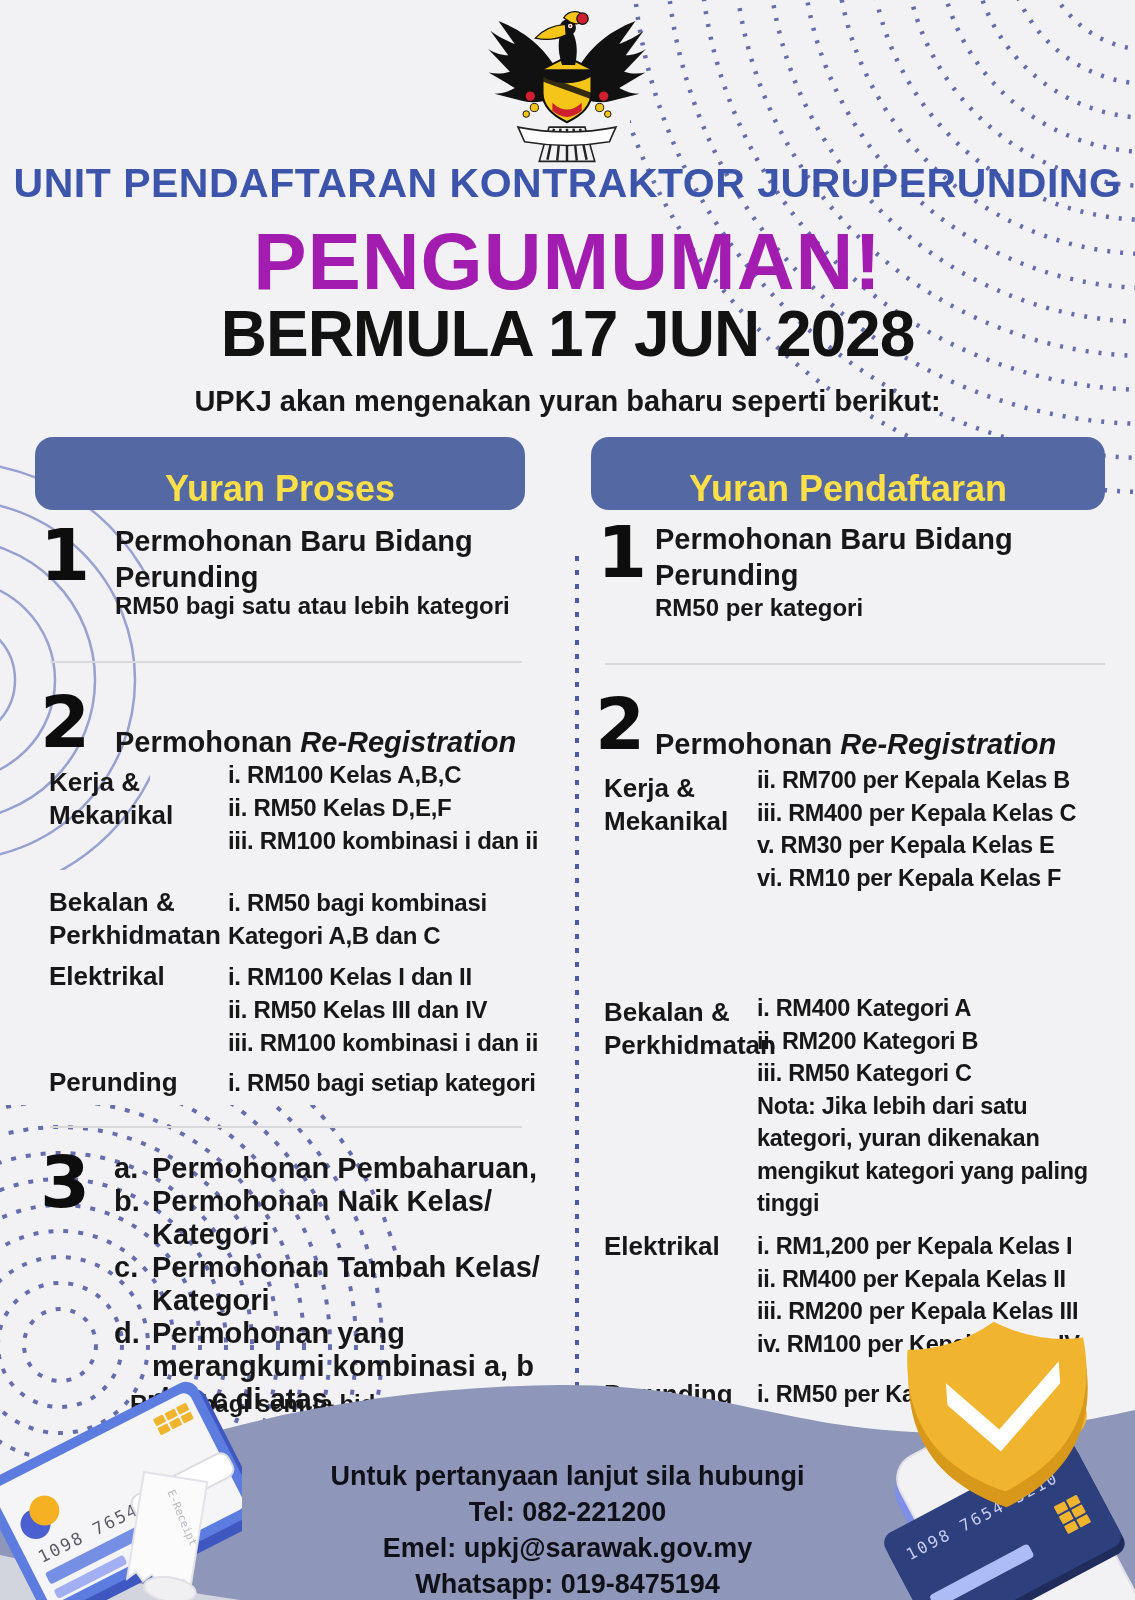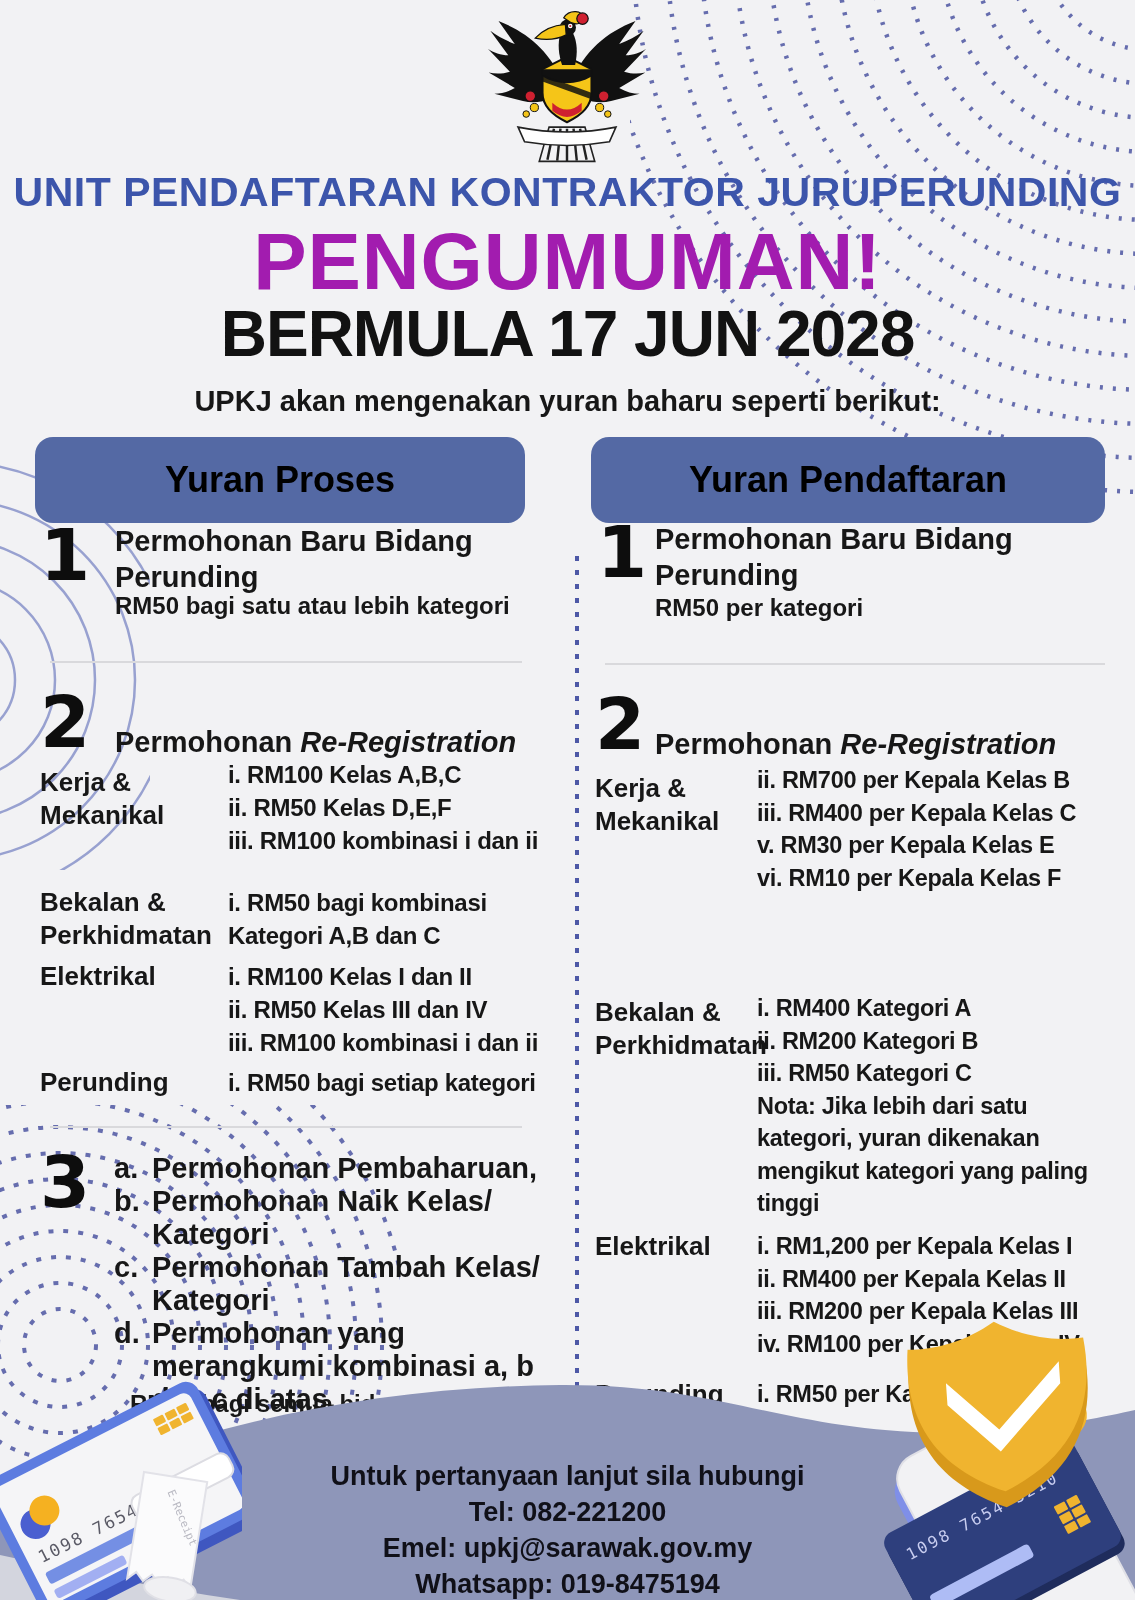--- a/index.html
+++ b/index.html
@@ -1,36 +1,36 @@
 <!DOCTYPE html>
 <html><head>
 <meta charset="utf-8">
 <style>
   html,body{margin:0;padding:0;background:#e5e5e8;}
   .page{position:relative;width:1135px;height:1600px;margin:0 auto;background:#f2f2f4;
         overflow:hidden;font-family:"Liberation Sans",sans-serif;color:#171717;}
   .abs{position:absolute;}
   .center{left:0;right:0;text-align:center;}
 
-  .org-title{top:169px;font-size:41px;font-weight:bold;color:#3c55ab;letter-spacing:.5px;}
+  .org-title{top:160px;font-size:41px;font-weight:bold;color:#3c55ab;letter-spacing:.5px;}
   .announce{top:216px;font-size:80px;font-weight:bold;color:#a21caf;letter-spacing:1px;}
   .effective{top:297px;font-size:64px;font-weight:bold;color:#121212;letter-spacing:-1px;}
   .subtitle{top:385px;font-size:29px;font-weight:bold;}
 
-  .colbar{top:437px;height:86px;background:#5469a4;border-radius:18px;
-          display:flex;align-items:center;justify-content:center;
-          color:#000000;font-size:36px;font-weight:bold;}
+  .colbar{top:437px;height:73px;background:#5469a4;border-radius:18px;
+          display:flex;align-items:flex-end;justify-content:center;
+          color:#fde047;font-size:36px;font-weight:bold;}
   .colbar.left{left:35px;width:490px;}
   .colbar.right{left:591px;width:514px;}
 
   .bignum{font-family:"DejaVu Sans",sans-serif;font-weight:bold;font-size:72px;line-height:1;color:#0d0d0d;}
   .sec-title{font-size:29px;font-weight:bold;line-height:36px;}
   .sec-title .it{font-style:italic;}
   .fee{font-size:24px;font-weight:bold;}
-  .row-label{font-size:26px;font-weight:bold;line-height:33px;}
+  .row-label{font-size:26px;font-weight:bold;line-height:33px;margin-left:9px;}
   .row-vals{font-size:24px;font-weight:bold;line-height:33px;letter-spacing:-0.3px;}
   .row-vals.rt{font-size:23.5px;line-height:32.5px;}
   .divider{height:2px;background:#d9d9dc;}
 
   .s3-items{width:470px;font-size:29px;font-weight:bold;line-height:33px;}
   .s3-item{position:relative;padding-left:44px;}
   .s3-item .marker{position:absolute;left:6px;}
 
   .vdots{left:575px;top:556px;width:4px;height:885px;
          background:repeating-linear-gradient(to bottom,#4d58a6 0 5px,transparent 5px 14px);}

